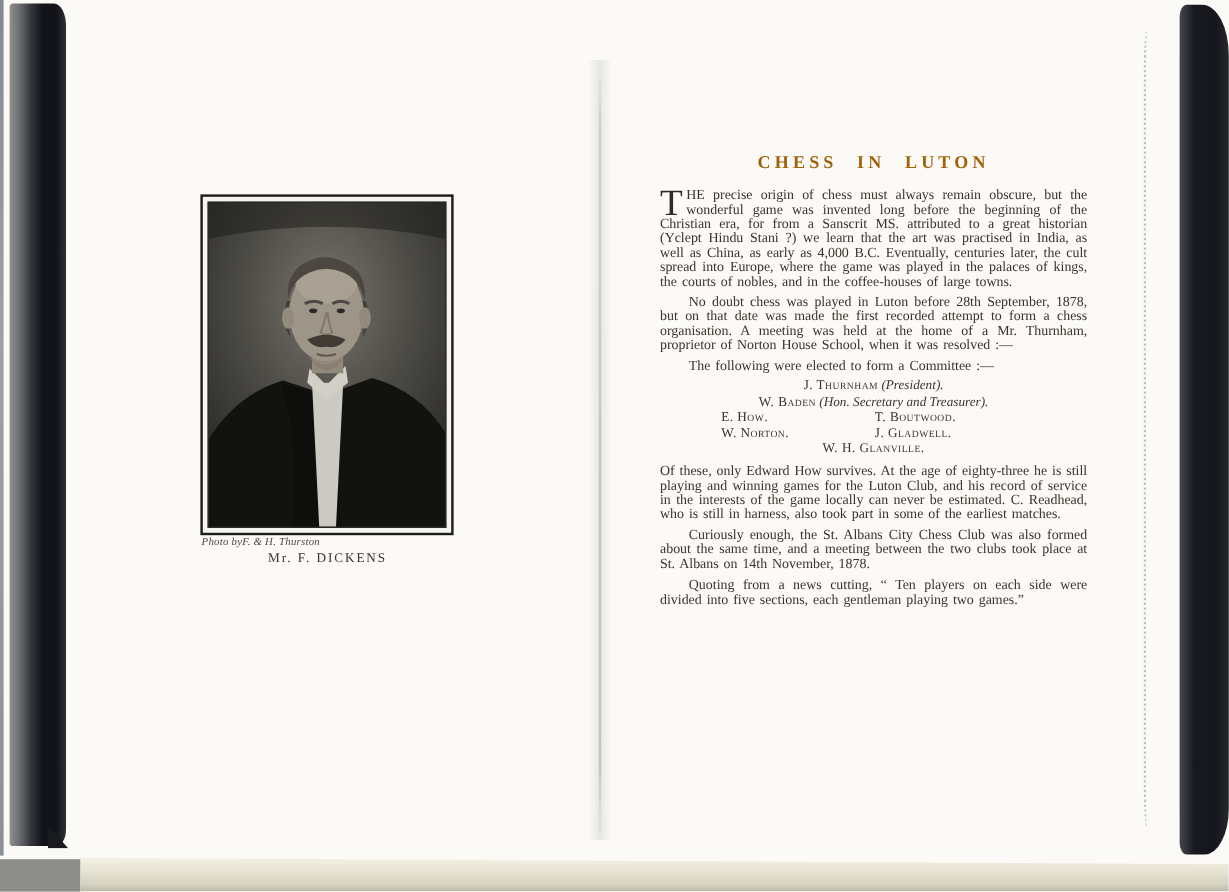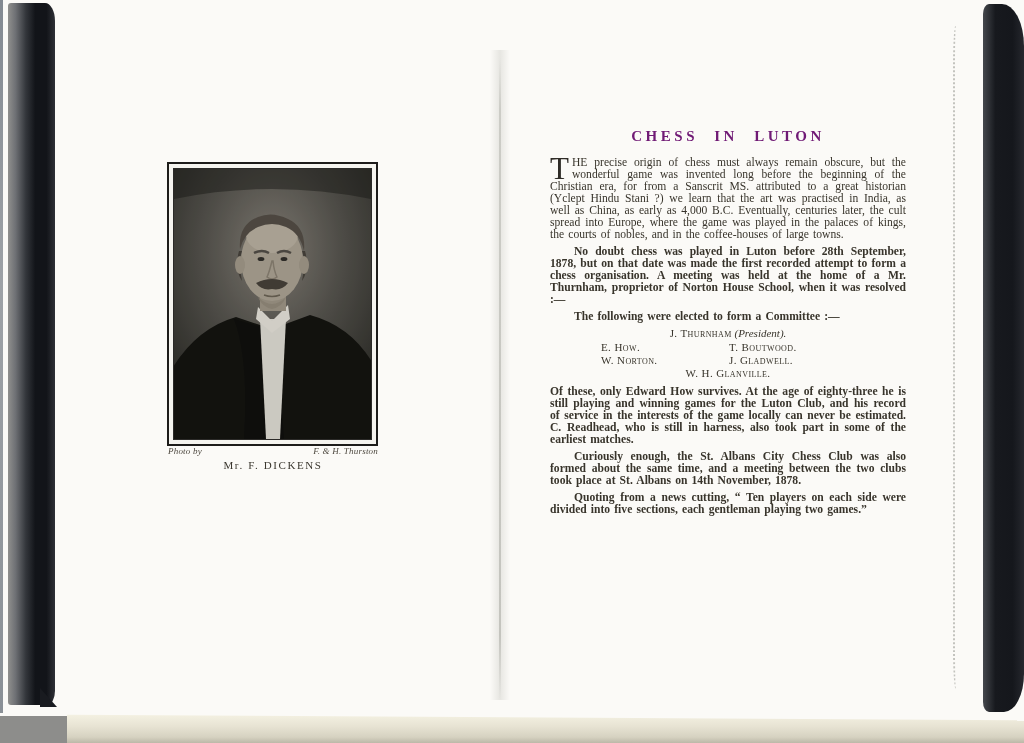--- a/index.html
+++ b/index.html
@@ -33,30 +33,30 @@
   .gutter-shadow{position:absolute;left:490px;top:50px;width:20px;height:650px;
     background:linear-gradient(to right,rgba(190,190,184,0) 0%,rgba(178,178,170,.28) 50%,rgba(190,190,184,0) 100%);}
   .gutter-line{position:absolute;left:499px;top:58px;width:1.5px;height:642px;
     background:linear-gradient(to bottom,rgba(200,200,194,0),#ccccc6 8%,#c4c4be 90%,rgba(200,200,194,0));}
 
   
   .photo-frame{position:absolute;left:167px;top:162px;width:199px;height:272px;
     border:2px solid #1d1c1a;padding:4px;background:#f5f4ef;}
   .photo-inner{width:197px;height:270px;border:1px solid #2b2a28;overflow:hidden;background:#3a3a38;}
   .photo-inner svg{display:block;}
-  .photo-caption-row{position:absolute;left:168px;top:446px;width:210px;display:flex;justify-content:space-between;
+  .photo-caption-row{position:absolute;left:168px;top:446px;width:210px;display:flex;
     font-style:italic;font-size:9px;color:#4d483f;letter-spacing:.2px;}
   .photo-name{position:absolute;left:167px;top:459px;width:212px;text-align:center;
     font-size:11px;letter-spacing:1.6px;color:#3a362e;}
 
   
   .text-col{position:absolute;left:550px;top:128px;width:356px;color:#38342b;}
-  .doc-title{text-align:center;font-size:15px;letter-spacing:3.5px;word-spacing:9px;color:#701a75;margin:0 0 12px 0;}
+  .doc-title{text-align:center;font-size:15px;letter-spacing:3.5px;word-spacing:9px;color:#a16207;margin:0 0 12px 0;}
   .para{font-size:11.6px;line-height:11.95px;text-align:justify;margin:0;word-spacing:1.2px;}
-  .para.spaced{margin-top:5.5px;font-weight:bold;}
+  .para.spaced{margin-top:5.5px;}
   .para.indent{text-indent:24px;}
   .dropcap{float:left;font-size:31px;line-height:22px;height:22px;padding:1px 3px 0 0;color:#2f2c27;}
   .quote{font-size:11.6px;line-height:11.95px;text-align:justify;margin:5.5px 34px 0 38px;text-indent:-10px;word-spacing:1.2px;}
   .sc{font-variant:small-caps;letter-spacing:.4px;}
   .it{font-style:italic;}
   .committee{margin-top:4px;font-size:11px;line-height:13.2px;}
   .c-center{text-align:center;}
   .c-two{display:grid;grid-template-columns:128px 1fr;margin-left:51px;width:280px;}
 </style>
 </head>
@@ -149,20 +149,21 @@
 
     <p class="para"><span class="dropcap">T</span><span>HE precise origin of chess must always remain obscure, but the wonderful game was invented long before the beginning of the Christian era, for from a Sanscrit MS. attributed to a great historian (Yclept Hindu Stani ?) we learn that the art was practised in India, as well as China, as early as 4,000 B.C. Eventually, centuries later, the cult spread into Europe, where the game was played in the palaces of kings, the courts of nobles, and in the coffee-houses of large towns.</span></p>
 
     <p class="para spaced indent">No doubt chess was played in Luton before 28th September, 1878, but on that date was made the first recorded attempt to form a chess organisation.  A meeting was held at the home of a Mr. Thurnham, proprietor of Norton House School, when it was resolved :—</p>
 
 
     <p class="para spaced indent">The following were elected to form a Committee :—</p>
 
     <div class="committee">
       <div class="c-center"><span class="sc">J. Thurnham</span> <span class="it">(President).</span></div>
+      <div class="c-center"><span class="sc">W. Baden</span> <span class="it">(Hon. Secretary and Treasurer).</span></div>
       <div class="c-two">
           <span class="sc">E. How.</span>
           <span class="sc">T. Boutwood.</span>
         </div>
       <div class="c-two">
           <span class="sc">W. Norton.</span>
           <span class="sc">J. Gladwell.</span>
         </div>
       <div class="c-center"><span class="sc">W. H. Glanville.</span></div>
     </div>

